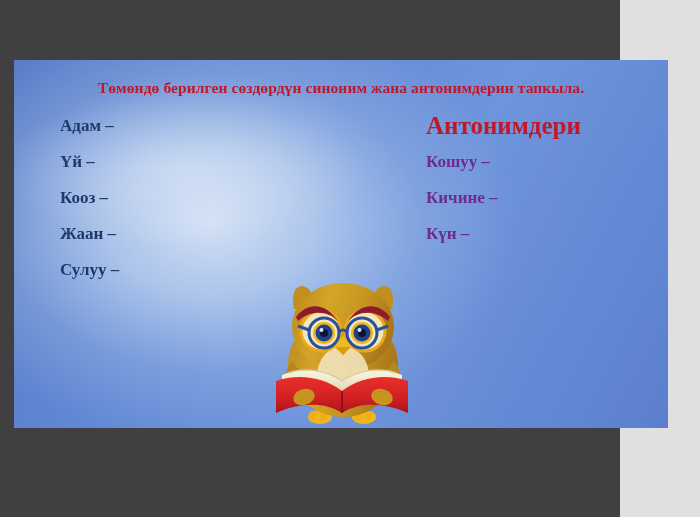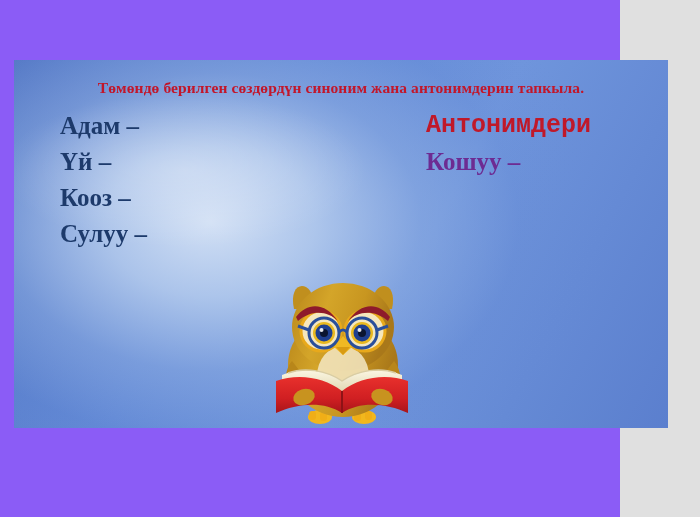--- a/index.html
+++ b/index.html
@@ -11,21 +11,21 @@
     width: 700px;
     height: 517px;
     overflow: hidden;
     font-family: "Liberation Serif", serif;
   }
 
   #canvas {
     position: relative;
     width: 620px;
     height: 517px;
-    background: #8b5cf6;
+    background: #404040;
   }
 
   
   #slide {
     position: absolute;
     left: 14px;
     top: 60px;
     width: 654px;
     height: 368px;
     overflow: hidden;
@@ -75,31 +75,31 @@
   #col-antonyms { left: 412px; top: 48px; }
 
   .col-header {
     font-family: "Liberation Serif", serif;
     font-weight: bold;
     font-size: 25px;
     line-height: 36px;
     color: #b41729;
     white-space: nowrap;
   }
-  #col-antonyms .col-header { color: #c01829; font-family: Liberation Mono, monospace; }
+  #col-antonyms .col-header { color: #c01829; }
 
   .word-list {
     list-style: none;
     margin: 0;
     padding: 0;
   }
   .word-item {
     font-family: "Liberation Serif", serif;
     font-weight: bold;
-    font-size: 25px;
+    font-size: 17px;
     line-height: 36px;
     white-space: nowrap;
   }
   #col-synonyms .word-item { color: #1d3a6b; }
   #col-antonyms .word-item { color: #6d2b92; }
 
   
   #owl {
     position: absolute;
     left: 254px;
@@ -117,28 +117,31 @@
 
   <div id="slide">
 
     <div id="title">Төмөндө берилген сөздөрдүн синоним жана антонимдерин тапкыла.</div>
 
     <div class="column" id="col-synonyms">
       <ul class="word-list">
         <li class="word-item">Адам –</li>
         <li class="word-item">Үй –</li>
         <li class="word-item">Кооз –</li>
+        <li class="word-item">Жаан –</li>
         <li class="word-item">Сулуу –</li>
       </ul>
     </div>
 
     <div class="column" id="col-antonyms">
       <div class="col-header">Антонимдери</div>
       <ul class="word-list">
         <li class="word-item">Кошуу –</li>
+        <li class="word-item">Кичине –</li>
+        <li class="word-item">Күн –</li>
       </ul>
     </div>
 
     <div id="owl">
       <svg viewBox="0 0 150 155" xmlns="http://www.w3.org/2000/svg">
         <defs>
           <linearGradient id="bodyGrad" x1="0" y1="0" x2="1" y2="0.3">
             <stop offset="0%" stop-color="#b8861a"></stop>
             <stop offset="38%" stop-color="#d4a529"></stop>
             <stop offset="70%" stop-color="#c89620"></stop>

